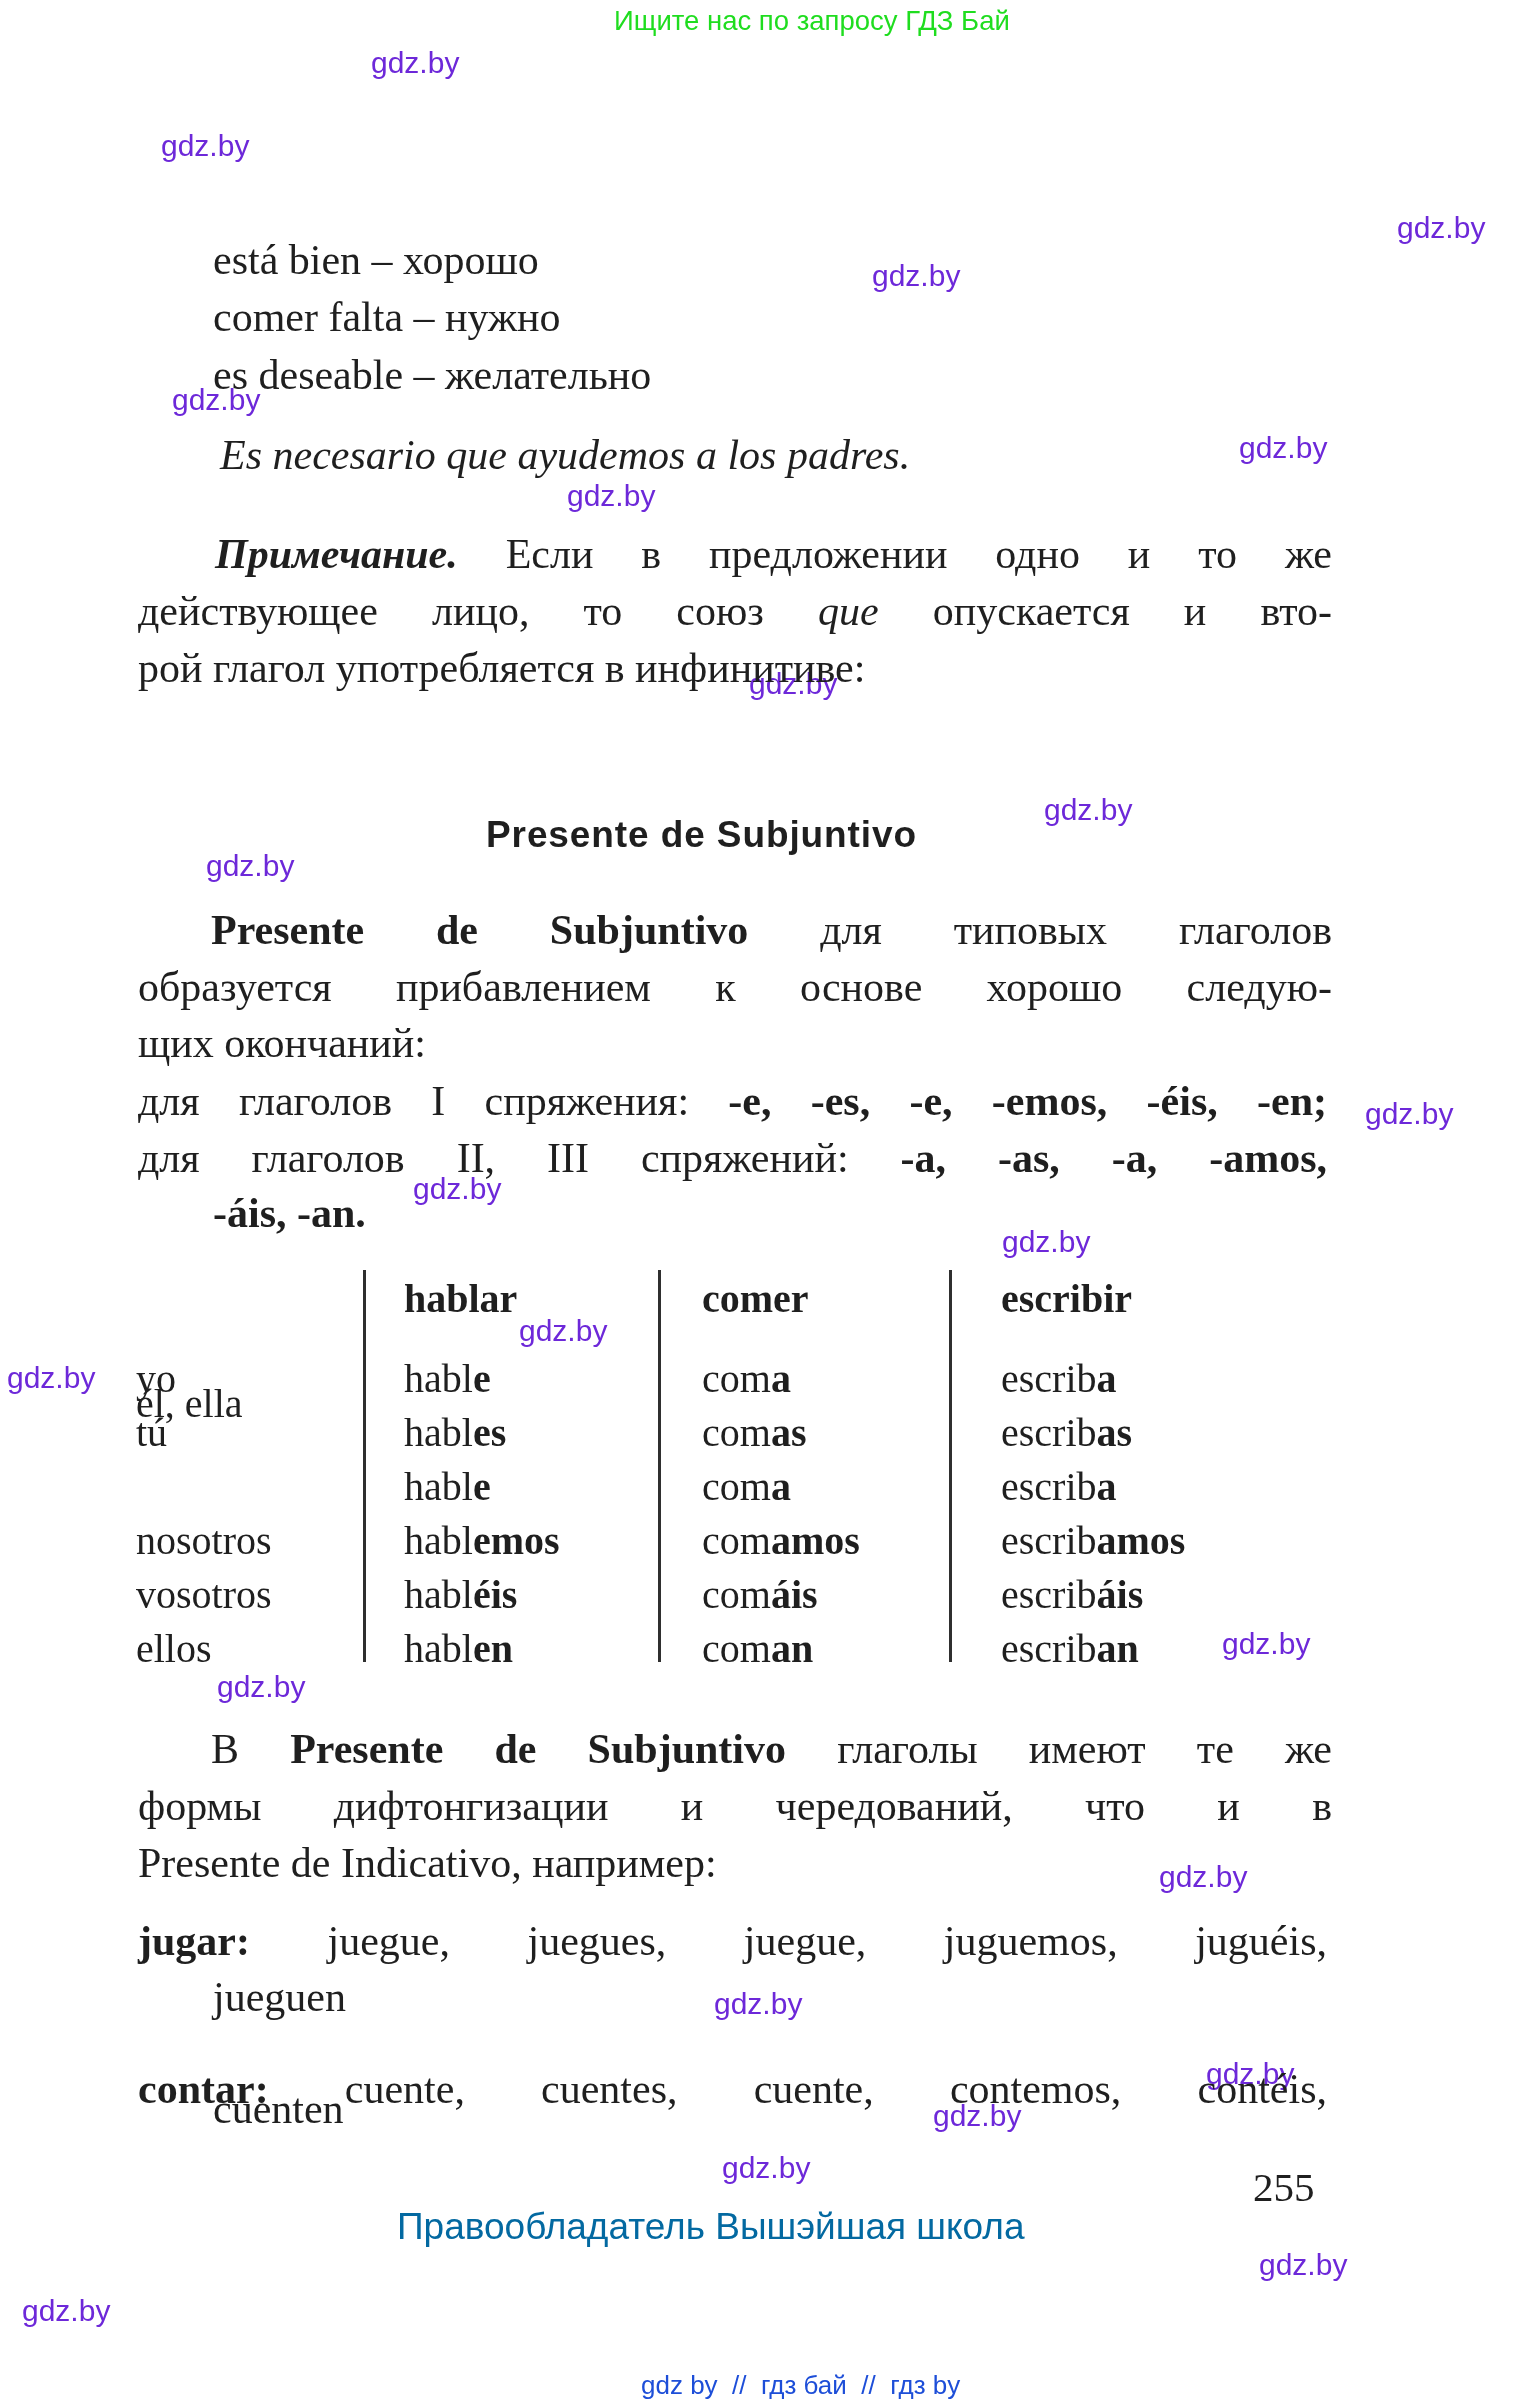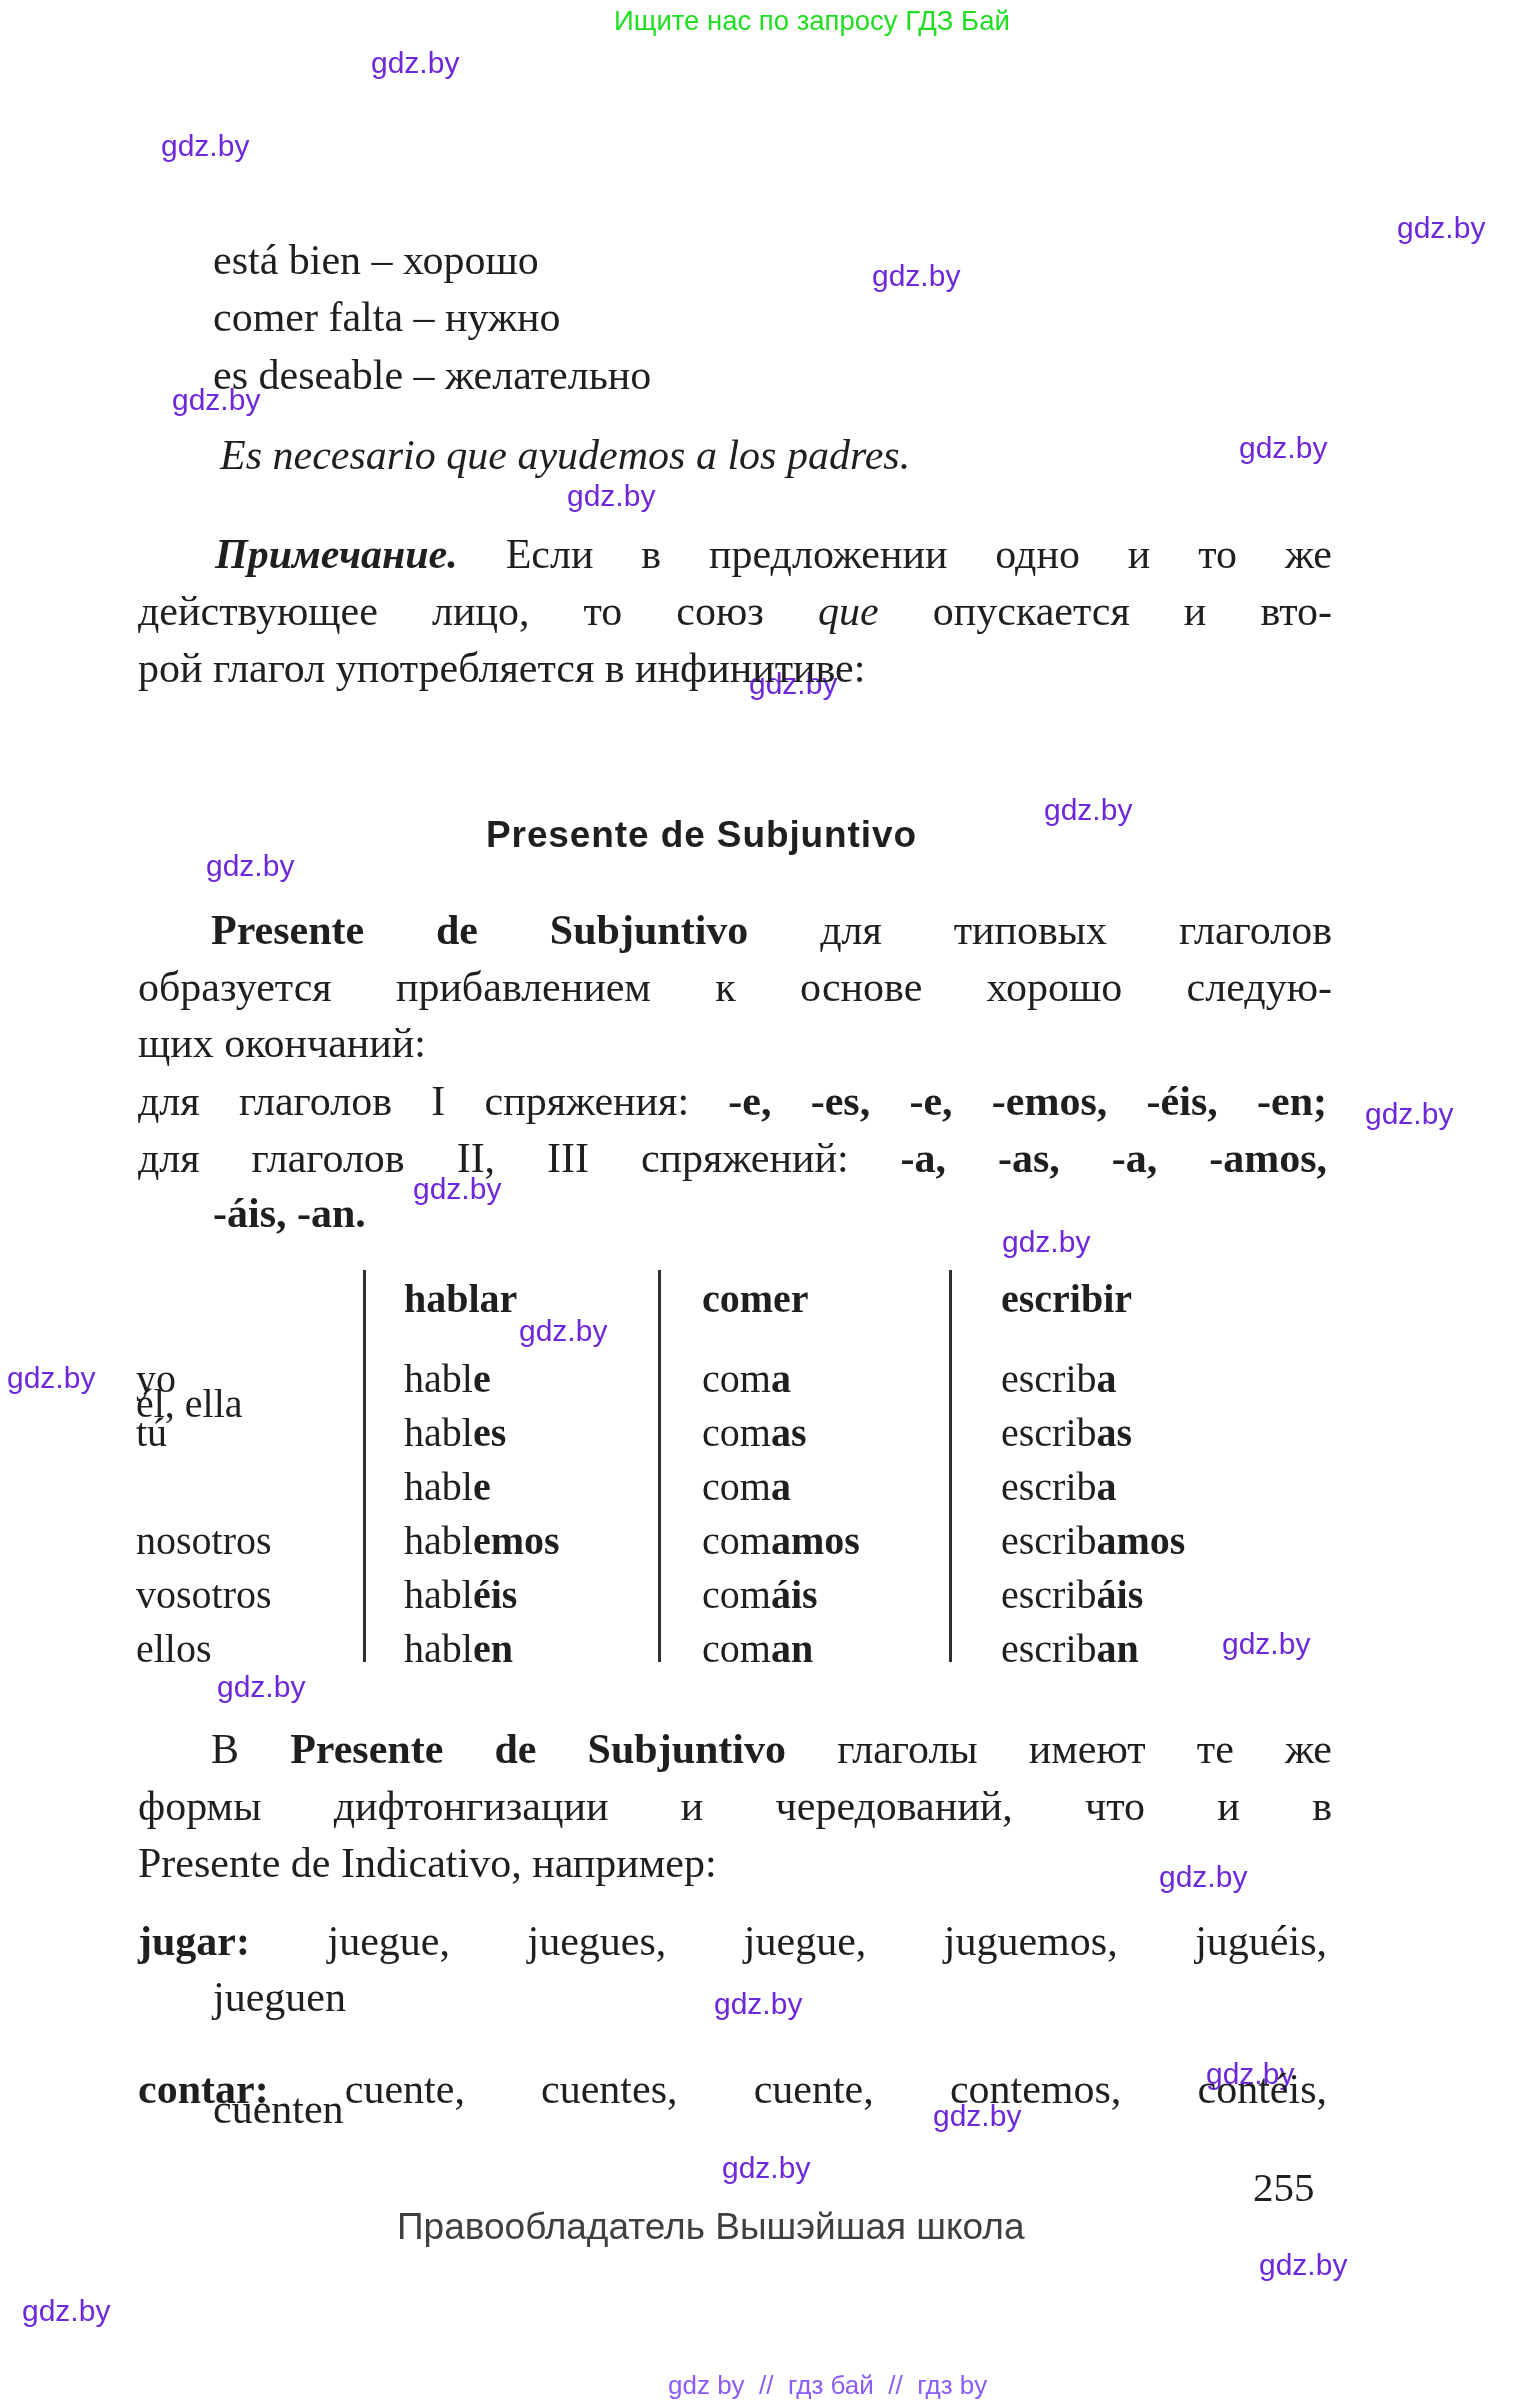--- a/index.html
+++ b/index.html
@@ -25,25 +25,25 @@
   .heading{
     position:absolute;left:486px;top:814px;
     font-family:"Liberation Sans",sans-serif;font-weight:bold;
     font-size:37px;letter-spacing:0.9px;color:#1f1f1f;
   }
   .vrule{position:absolute;width:2.7px;height:392px;top:1270px;background:#2f2f2f;}
   .cell{position:absolute;}
   .pagenum{position:absolute;left:1253px;top:2163px;font-size:41px;}
   .copyright{
     position:absolute;left:397px;top:2206px;
-    font-family:"Liberation Sans",sans-serif;font-size:37px;color:#404040;
+    font-family:"Liberation Sans",sans-serif;font-size:37px;color:#0369a1;
   }
   .footer-links{
-    position:absolute;left:668px;top:2370px;
-    font-family:"Liberation Sans",sans-serif;font-size:26px;color:#8b5cf6;
+    position:absolute;left:641px;top:2370px;
+    font-family:"Liberation Sans",sans-serif;font-size:26px;color:#1d4ed8;
   }
 </style>
 </head>
 <body>
 
 <div id="page">
 
   <div class="banner">Ищите нас по запросу ГДЗ Бай</div>
 
   <div id="watermarks">

